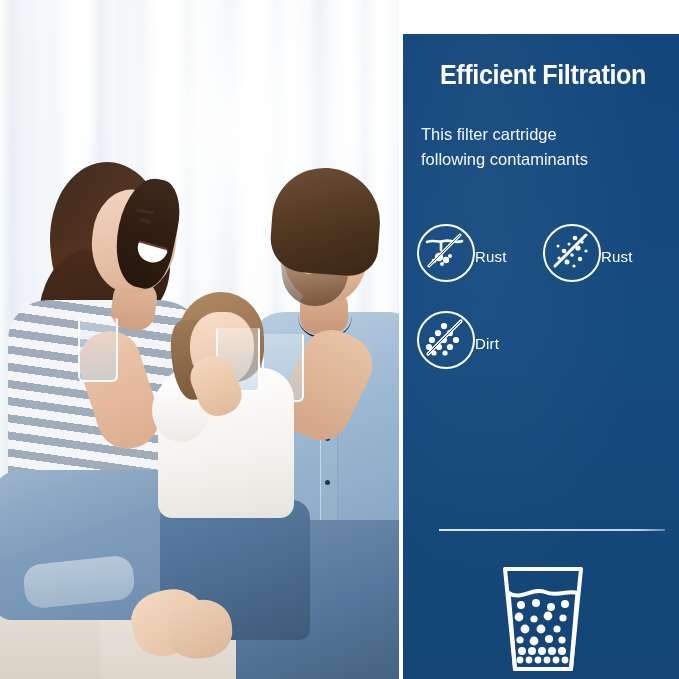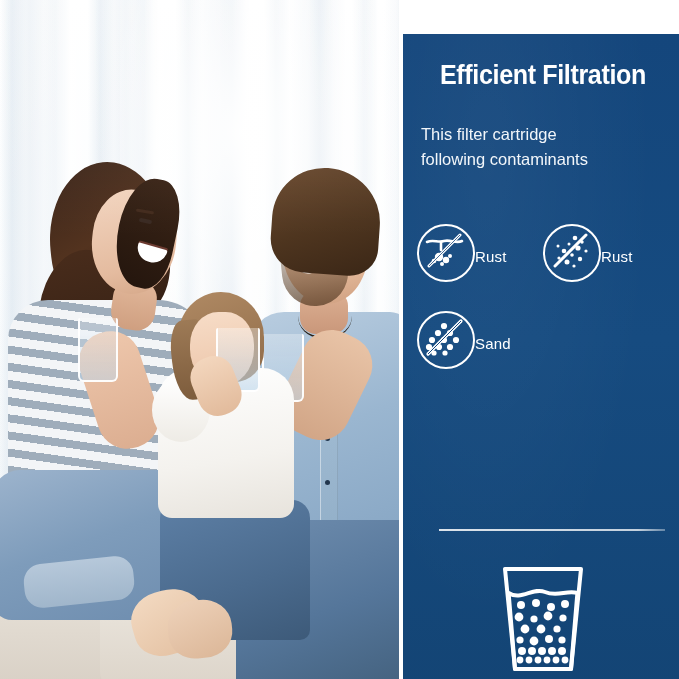--- a/index.html
+++ b/index.html
@@ -508,21 +508,21 @@
               <circle cx="10" cy="34" r="3.1"></circle>
               <circle cx="20" cy="34" r="3.1"></circle>
               <circle cx="31" cy="34" r="3.1"></circle>
               <circle cx="15" cy="40" r="2.6"></circle>
               <circle cx="26" cy="40" r="2.6"></circle>
             </g>
             <line x1="9" y1="41" x2="42" y2="8" stroke="#ffffff" stroke-width="3.2" stroke-linecap="round"></line>
             <line x1="9" y1="41" x2="42" y2="8" stroke="#16477E" stroke-width="1"></line>
           </svg>
         </div>
-        <div class="icon-label">Sand</div>
+        <div class="icon-label">Dirt</div>
       </div>
 
 
     </div>
 
     <div class="divider"></div>
 
     <div class="glass-wrap">
       <svg width="112" height="120" viewBox="0 0 112 120">
         <path d="M18 10 L94 10 L84 110 L28 110 Z" fill="none" stroke="#ffffff" stroke-width="4" stroke-linejoin="round"></path>

